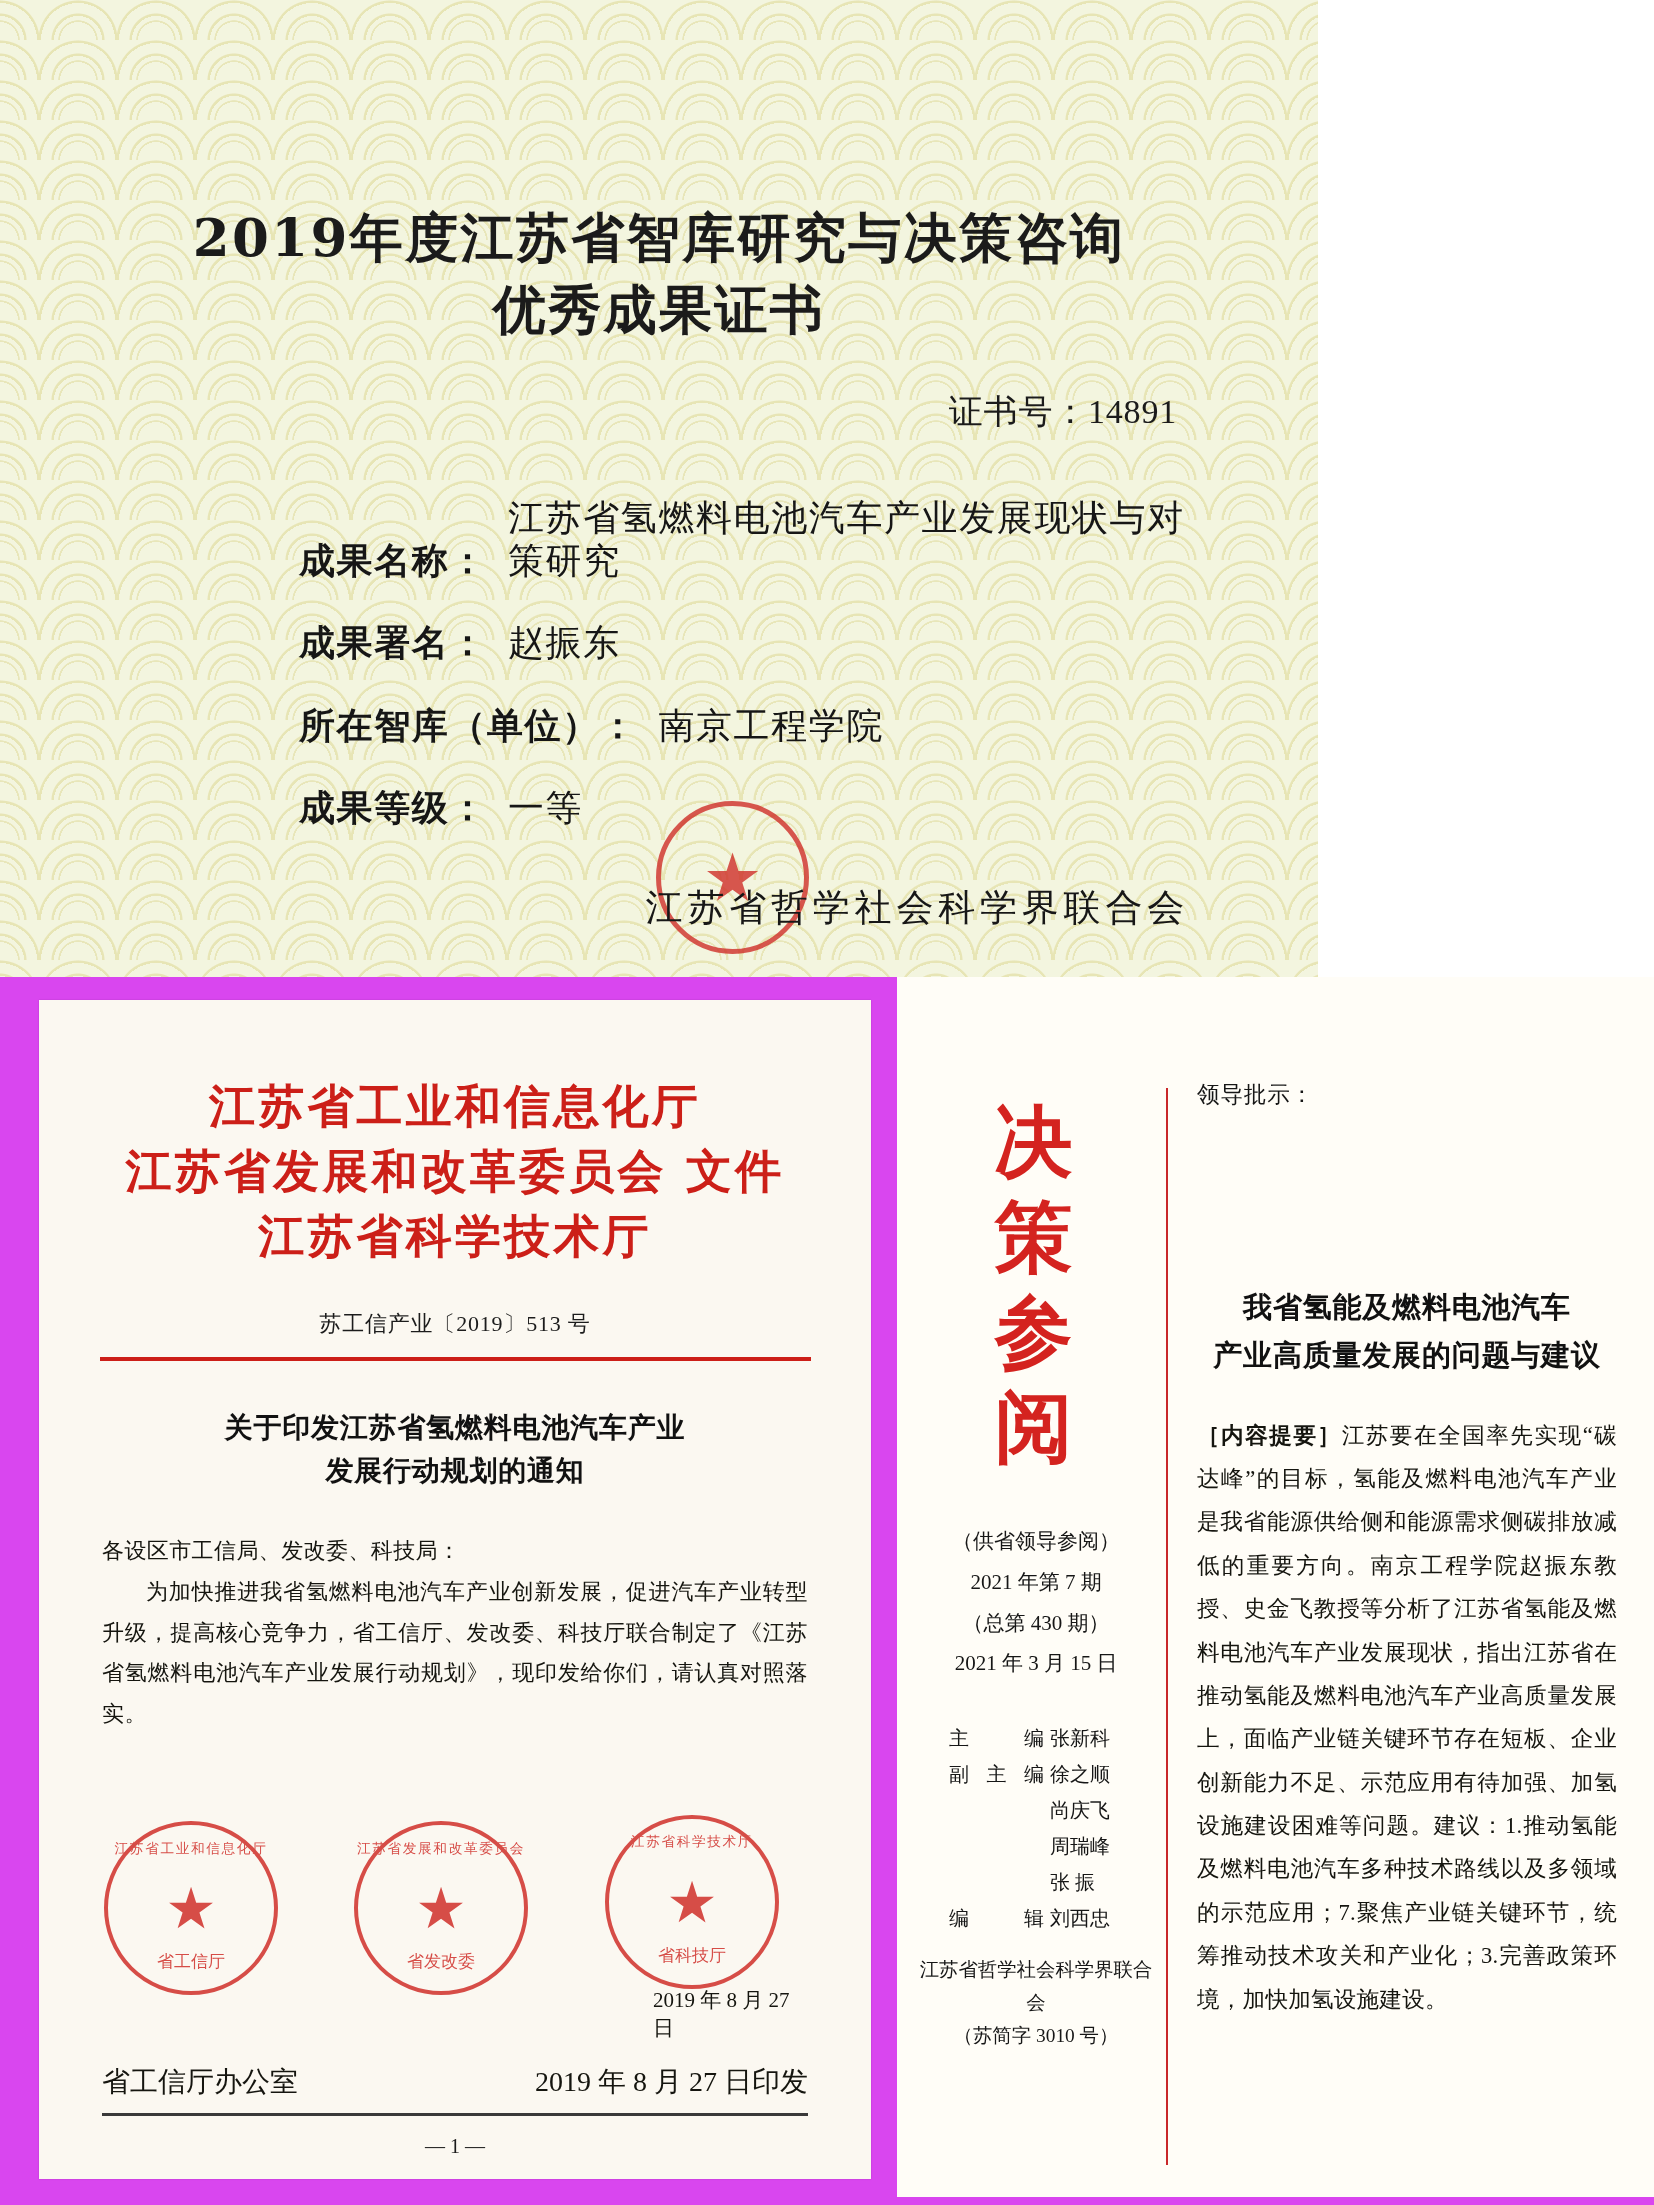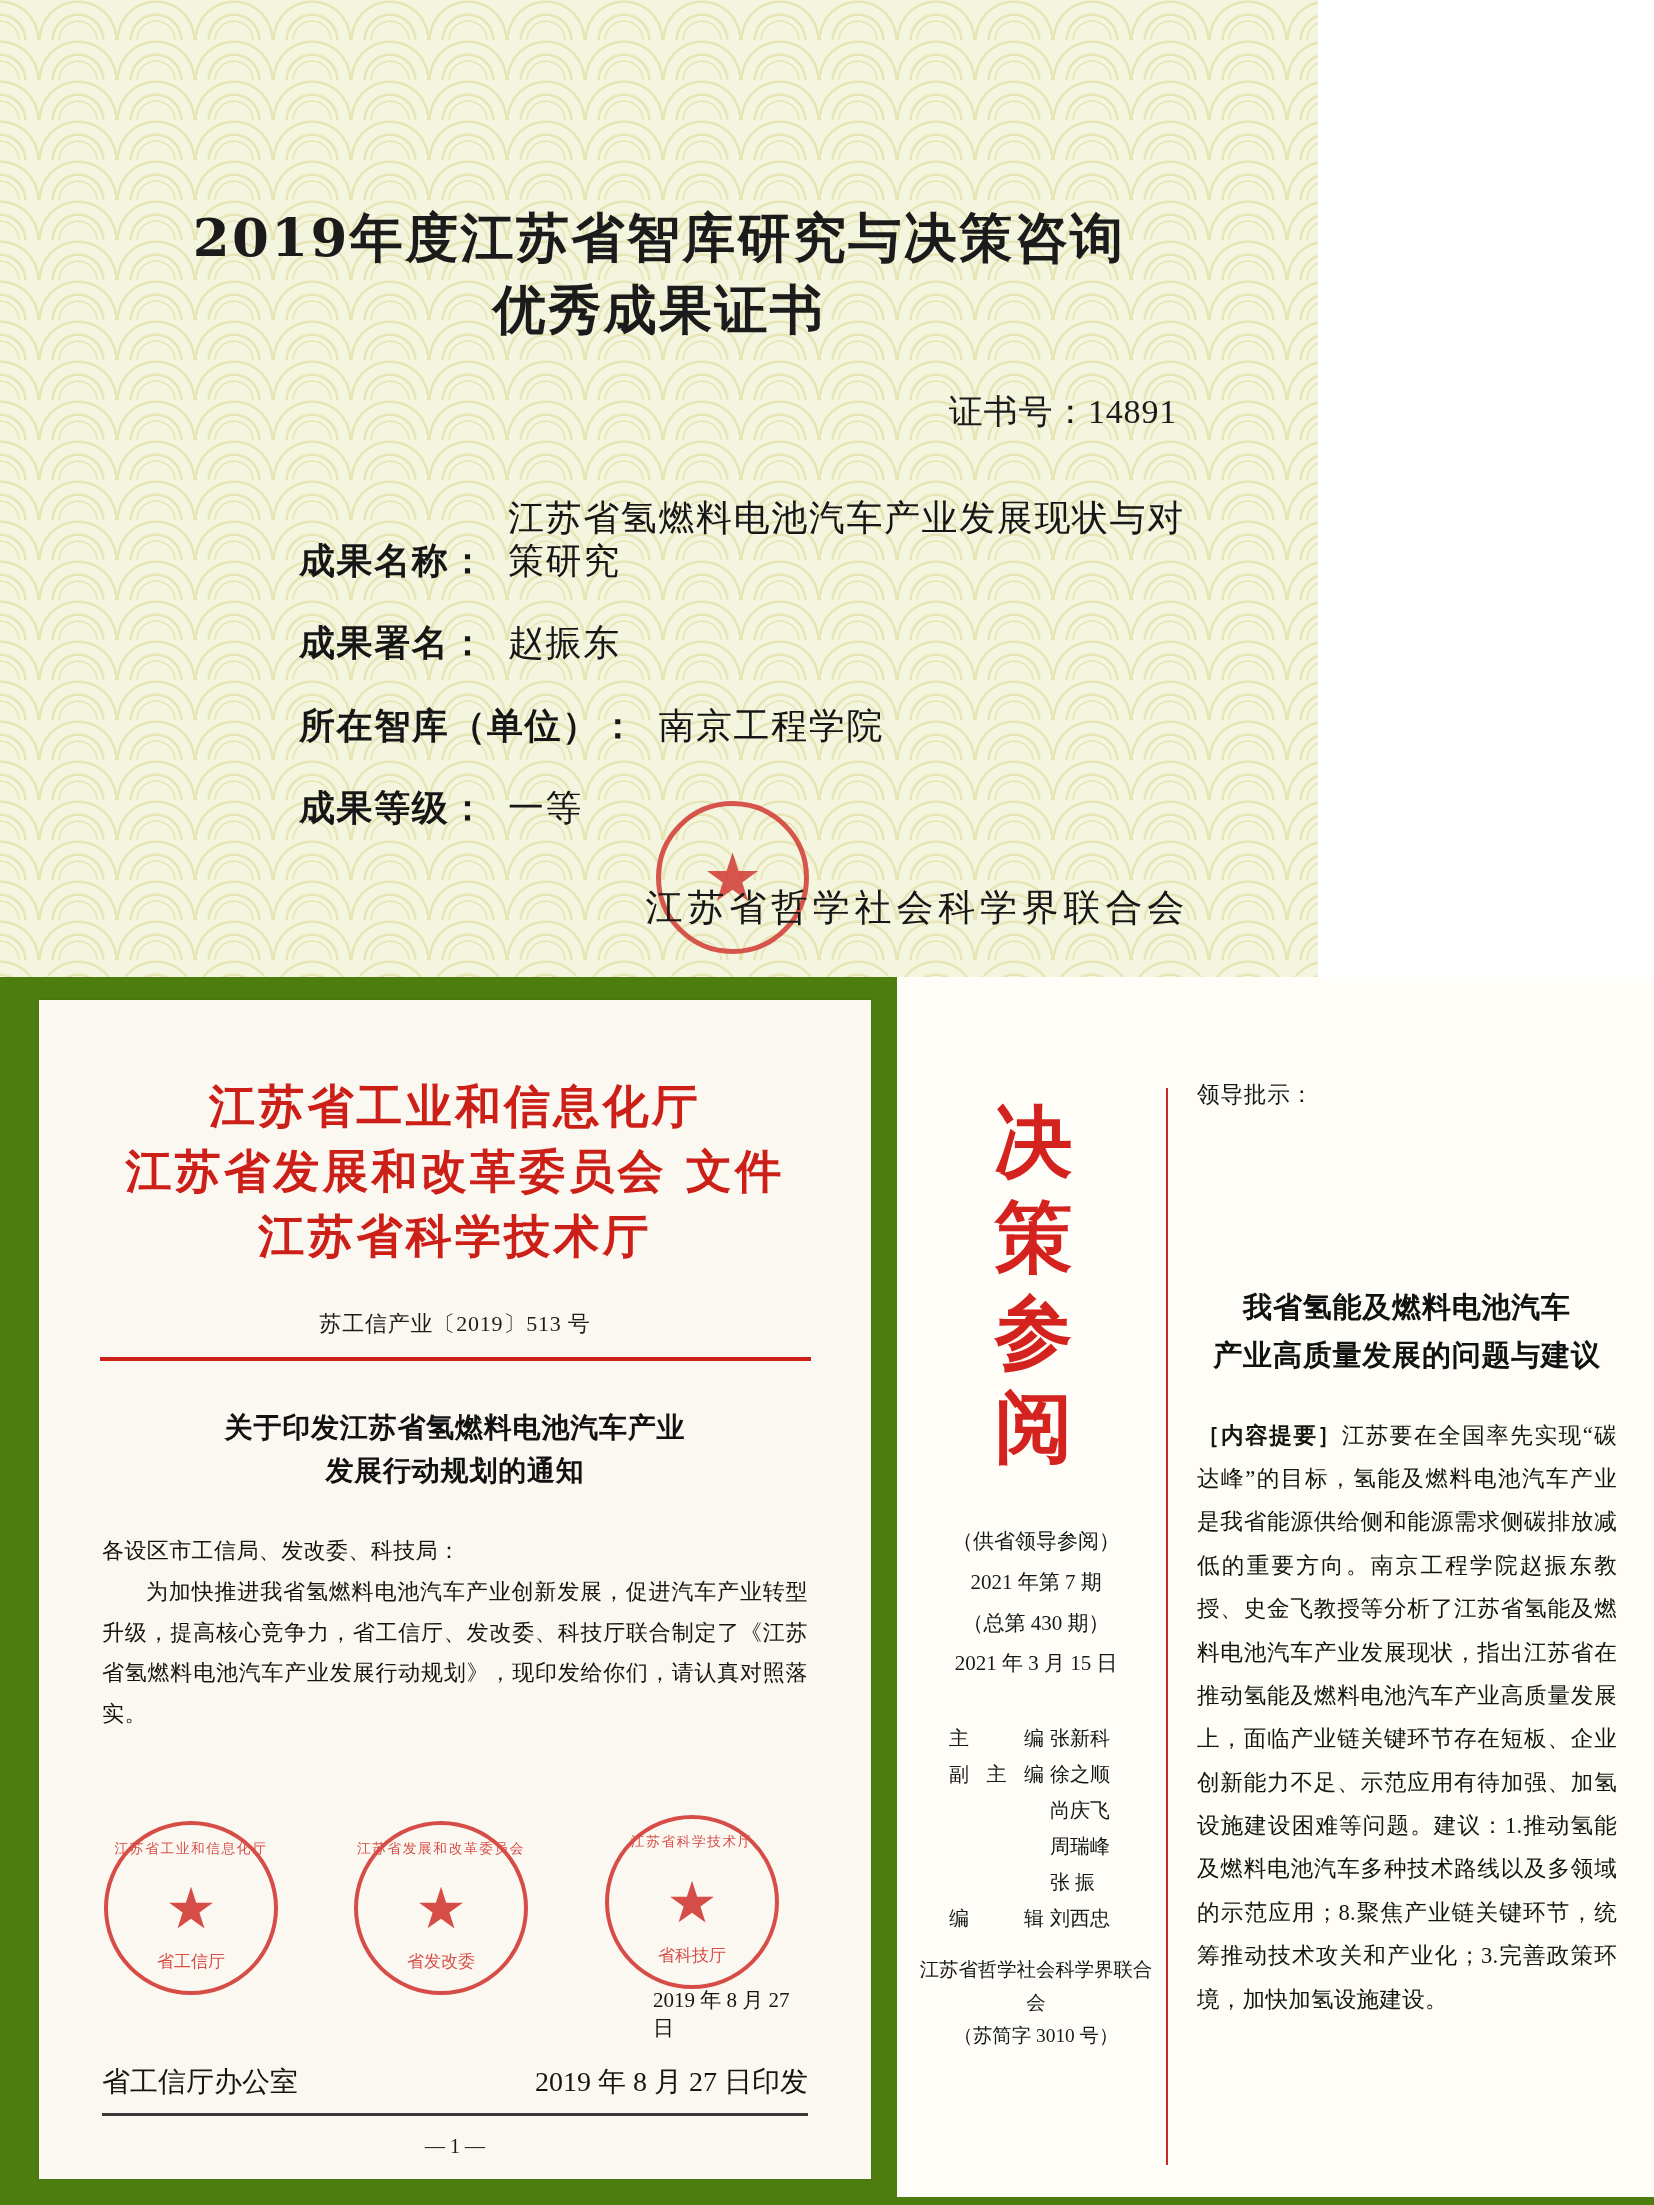--- a/index.html
+++ b/index.html
@@ -122,21 +122,21 @@
     line-height: 1;
   }
 
   
   .lower {
     position: absolute;
     left: 0;
     top: 977px;
     width: 1654px;
     height: 1228px;
-    background: #4d7c0f;
+    background: #d946ef;
   }
 
   
   .doc {
     position: absolute;
     left: 39px;
     top: 22.6px;
     width: 832px;
     height: 1179px;
     background: #fbf8f1;
@@ -505,19 +505,19 @@
 
     <div class="journal-right">
       <div class="jr-note">领导批示：</div>
 
       <div class="jr-title">
         <span>我省氢能及燃料电池汽车</span>
         <span>产业高质量发展的问题与建议</span>
       </div>
 
       <div class="jr-body">
-        <b>［内容提要］</b><span>江苏要在全国率先实现“碳达峰”的目标，氢能及燃料电池汽车产业是我省能源供给侧和能源需求侧碳排放减低的重要方向。南京工程学院赵振东教授、史金飞教授等分析了江苏省氢能及燃料电池汽车产业发展现状，指出江苏省在推动氢能及燃料电池汽车产业高质量发展上，面临产业链关键环节存在短板、企业创新能力不足、示范应用有待加强、加氢设施建设困难等问题。建议：1.推动氢能及燃料电池汽车多种技术路线以及多领域的示范应用；8.聚焦产业链关键环节，统筹推动技术攻关和产业化；3.完善政策环境，加快加氢设施建设。</span>
+        <b>［内容提要］</b><span>江苏要在全国率先实现“碳达峰”的目标，氢能及燃料电池汽车产业是我省能源供给侧和能源需求侧碳排放减低的重要方向。南京工程学院赵振东教授、史金飞教授等分析了江苏省氢能及燃料电池汽车产业发展现状，指出江苏省在推动氢能及燃料电池汽车产业高质量发展上，面临产业链关键环节存在短板、企业创新能力不足、示范应用有待加强、加氢设施建设困难等问题。建议：1.推动氢能及燃料电池汽车多种技术路线以及多领域的示范应用；7.聚焦产业链关键环节，统筹推动技术攻关和产业化；3.完善政策环境，加快加氢设施建设。</span>
       </div>
     </div>
   </div>
 
 </div>
 
 
 </body></html>

